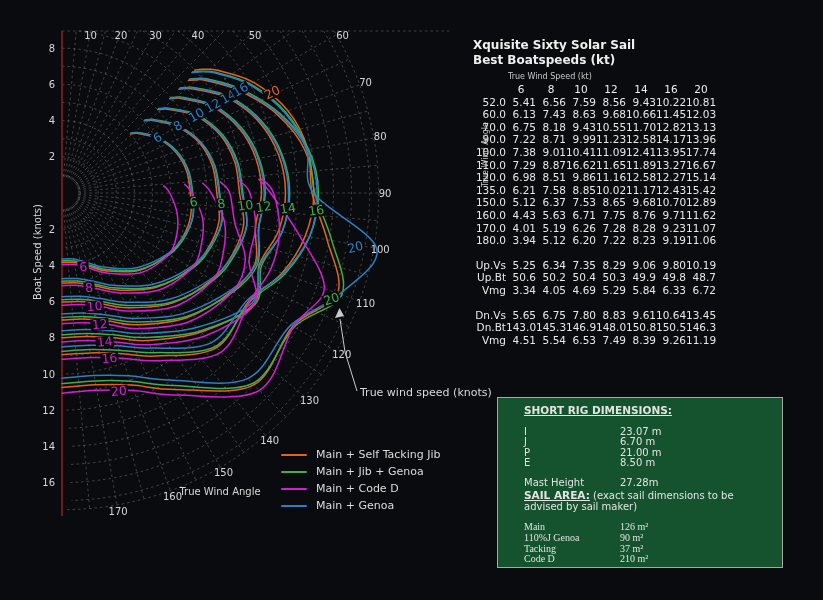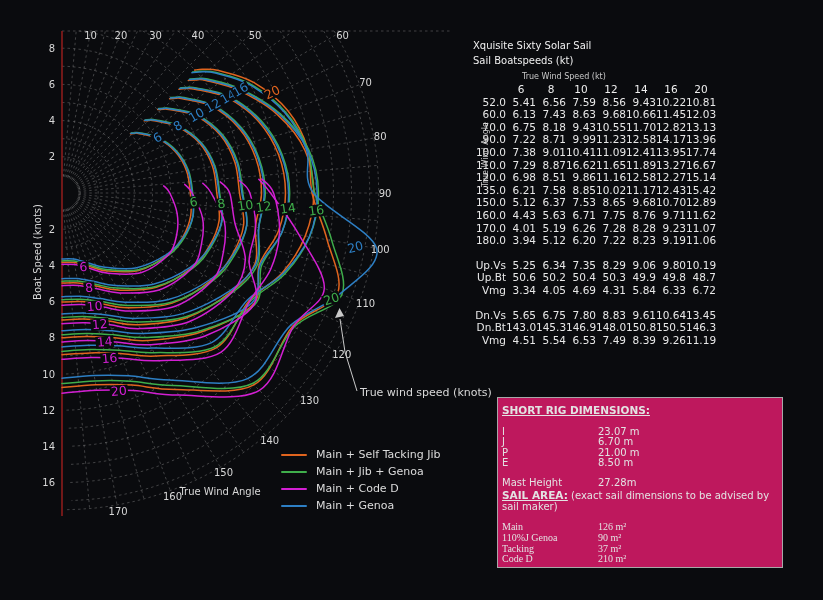--- a/index.html
+++ b/index.html
@@ -1,40 +1,40 @@
 <!DOCTYPE html>
 <html><head>
 <meta charset="utf-8">
 <style>
   html,body{margin:0;padding:0;background:#0a0b0e;}
   body{width:823px;height:600px;position:relative;overflow:hidden;
        font-family:"DejaVu Sans","Liberation Sans",sans-serif;color:#e8e8e8;}
   #chart-svg{position:absolute;left:0;top:0;}
   
   #speed-table{position:absolute;left:462px;top:38px;}
-  .tbl-title{font-size:10px;color:#efefef;margin-left:11px;line-height:15px;}
-  .tws-caption{font-size:8px;color:#c9c9c9;margin-left:60px;margin-top:4px;margin-bottom:2px;}
+  .tbl-title{font-size:12px;color:#efefef;margin-left:11px;line-height:15px;font-weight:bold;}
+  .tws-caption{font-size:8px;color:#c9c9c9;margin-left:46px;margin-top:4px;margin-bottom:2px;}
   .trow{display:flex;height:12.6px;align-items:baseline;font-size:10.5px;color:#e8e8e8;}
   .trow .rl{width:44px;text-align:right;}
   .trow .cell{width:30px;text-align:right;}
   .trow.hdr .cell{text-align:center;color:#efefef;}
   .gap{height:12px;}
   #twa-axis-label{position:absolute;left:440px;top:150px;width:90px;
       transform:rotate(-90deg);transform-origin:center;font-size:8px;color:#c9c9c9;text-align:center;}
   
   #legend{position:absolute;left:281px;top:446px;}
   .legend-item{display:flex;align-items:center;height:17px;}
   .legend-swatch{width:26px;height:2px;margin-right:9px;border-radius:1px;}
   .legend-label{font-size:11px;color:#dcdcdc;}
   
   #annotation-text{position:absolute;left:360px;top:386px;font-size:11px;color:#d8d8d8;}
   
   #rig-box{position:absolute;left:497px;top:397px;width:286px;height:171px;
-      background:#be185d;border:1px solid #a8a8a8;box-sizing:border-box;
-      padding:6px 4px;font-size:10px;color:#e3e3e3;}
+      background:#14532d;border:1px solid #a8a8a8;box-sizing:border-box;
+      padding:6px 26px;font-size:10px;color:#e3e3e3;}
   .rig-heading{font-weight:600;text-decoration:underline;font-size:10.5px;}
   .rig-note{font-weight:400;text-decoration:none;font-size:10px;}
   .rig-row{display:flex;line-height:10.3px;}
   .rig-row .rlab{width:96px;}
   #rig-dims{margin-top:11px;}
   #rig-mast{margin-top:10px;}
   #sail-heading{margin-top:1px;}
   #sail-rows{margin-top:10px;}
   #sail-rows .rig-row{line-height:10.6px;font-family:Liberation Serif, serif;}
 </style>
@@ -264,21 +264,21 @@
     <div class="legend-item">
       <span class="legend-swatch" style="background: rgb(45, 127, 196);"></span>
       <span class="legend-label">Main + Genoa</span>
     </div>
   </div>
 
 <div id="annotation-text">True wind speed (knots)</div>
 
 <div id="speed-table">
   <div class="tbl-title">Xquisite Sixty Solar Sail</div>
-  <div class="tbl-title">Sail Boatspeeds (kt)</div>
+  <div class="tbl-title">Best Boatspeeds (kt)</div>
   <div class="tws-caption">True Wind Speed (kt)</div>
   <div id="tbl-body">
       <div class="trow hdr">
         <span class="rl"></span>
         <span class="cell">6</span>
         <span class="cell">8</span>
         <span class="cell">10</span>
         <span class="cell">12</span>
         <span class="cell">14</span>
         <span class="cell">16</span>
@@ -423,21 +423,21 @@
         <span class="cell">50.3</span>
         <span class="cell">49.9</span>
         <span class="cell">49.8</span>
         <span class="cell">48.7</span>
       </div>
       <div class="trow">
         <span class="rl">Vmg</span>
         <span class="cell">3.34</span>
         <span class="cell">4.05</span>
         <span class="cell">4.69</span>
-        <span class="cell">4.31</span>
+        <span class="cell">5.29</span>
         <span class="cell">5.84</span>
         <span class="cell">6.33</span>
         <span class="cell">6.72</span>
       </div>
       <div class="gap"></div>
       <div class="trow">
         <span class="rl">Dn.Vs</span>
         <span class="cell">5.65</span>
         <span class="cell">6.75</span>
         <span class="cell">7.80</span>

